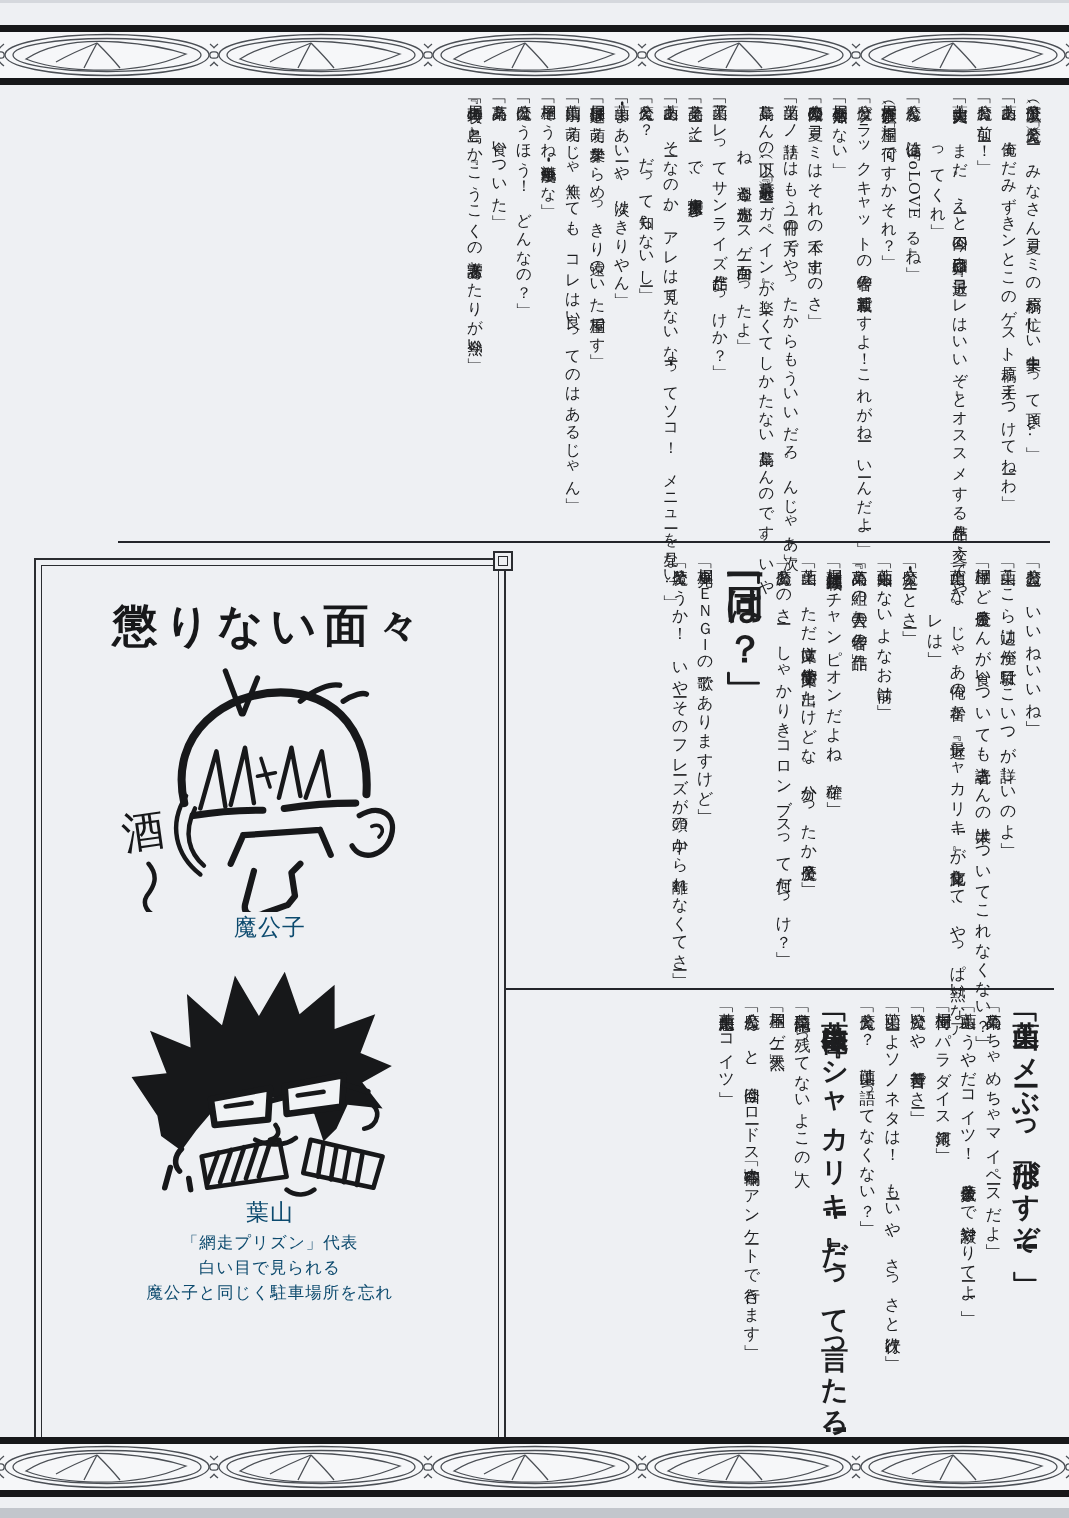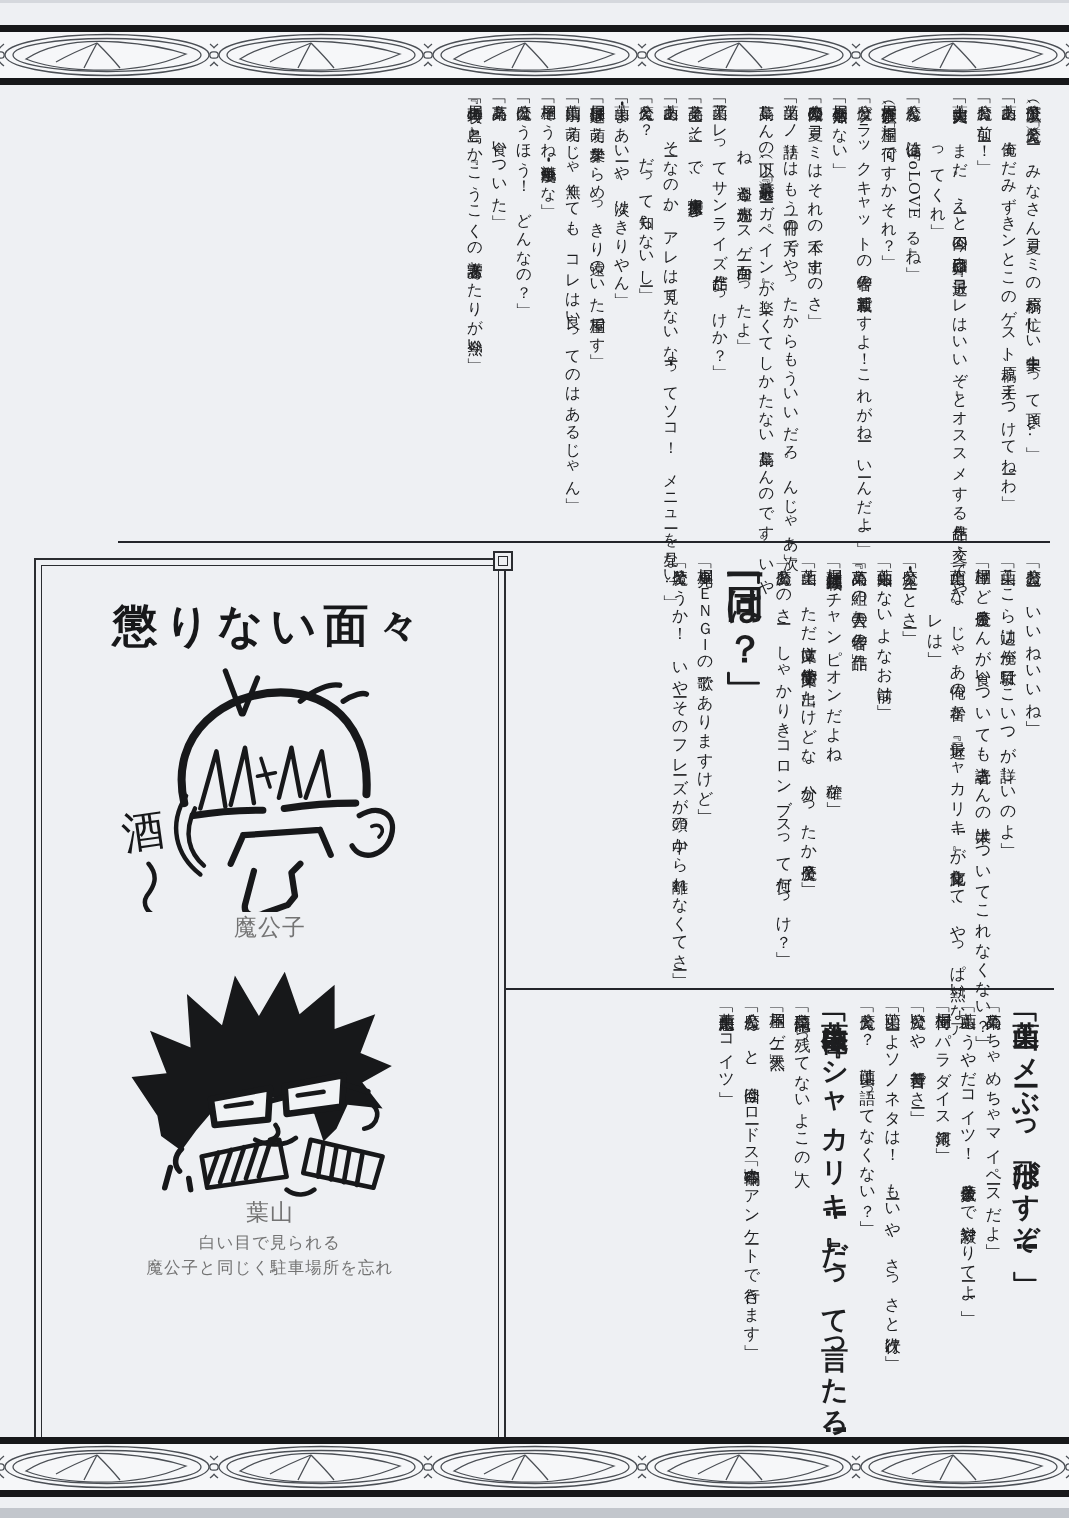--- a/index.html
+++ b/index.html
@@ -84,21 +84,21 @@
     font-family:"DejaVu Sans", sans-serif;
     font-weight:700;
     font-size:45px;
     letter-spacing:7px;
     color:#17181a;
   }
   .sk{display:block;margin:6px auto 0 auto;}
   .cap{
     text-align:center;
     font-family:"DejaVu Sans", sans-serif;
-    color:#737373;
+    color:#0c4a6e;
     letter-spacing:1px;
   }
   .cap-name{font-size:23px;margin-bottom:3px;}
   .cap-line{font-size:16.5px;line-height:1.5;}
   
   .pgnum{
     position:absolute;left:483px;top:1447px;
     font-family:"DejaVu Sans", sans-serif;
     font-size:16px;
     transform:rotate(-6deg);
@@ -239,20 +239,21 @@
       <path stroke-width="5" d="M124,212 L112,246 M138,209 L126,244 M152,206 L140,242 M166,204 L154,240 M180,201 L168,238"></path>
       <path stroke-width="5" d="M224,198 L302,216 L292,250 L216,234 Z"></path>
       <path stroke-width="5" d="M238,202 L232,238 M252,206 L246,241 M266,210 L260,244 M280,214 L274,247"></path>
       <path stroke-width="6" d="M84,208 C76,216 76,226 82,232 M72,228 L66,250 M92,240 L94,252"></path>
       <path stroke-width="5" d="M198,252 C208,260 220,258 228,252"></path>
     </g>
   </svg>
 
   <div class="cap">
     <div class="cap-name">葉山</div>
+    <div class="cap-line">「網走プリズン」代表</div>
     <div class="cap-line">白い目で見られる</div>
     <div class="cap-line">魔公子と同じく駐車場所を忘れ</div>
   </div>
 </div>
 
 <div class="pgnum">30</div>
 
 <div class="bar bar-b1"></div>
 <svg class="orn orn-bottom">
   <rect width="1069" height="46" fill="url(#orn)"></rect>

